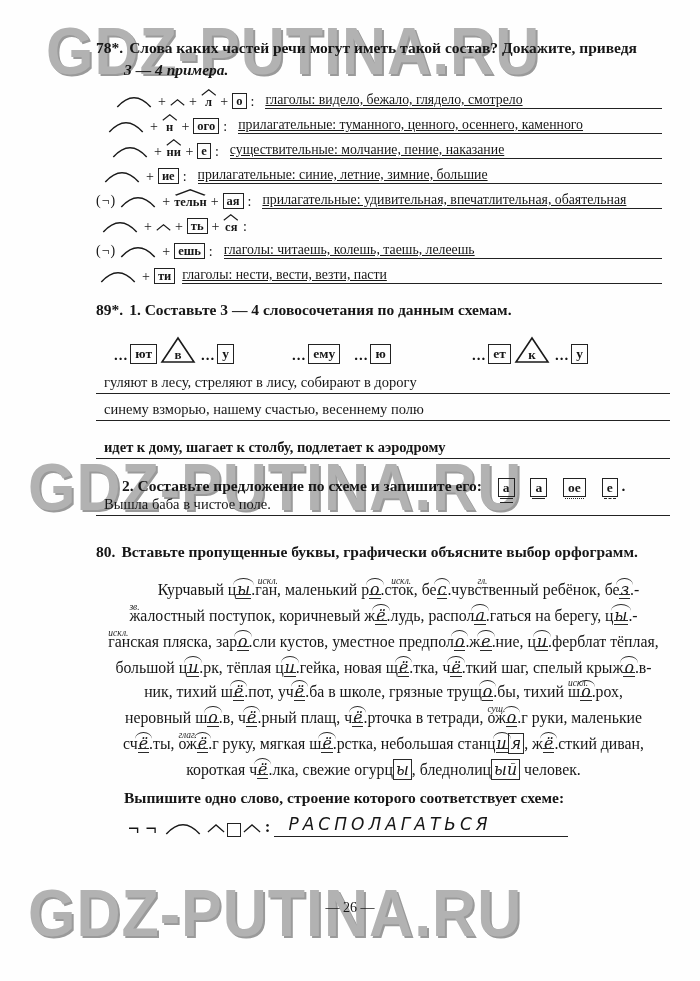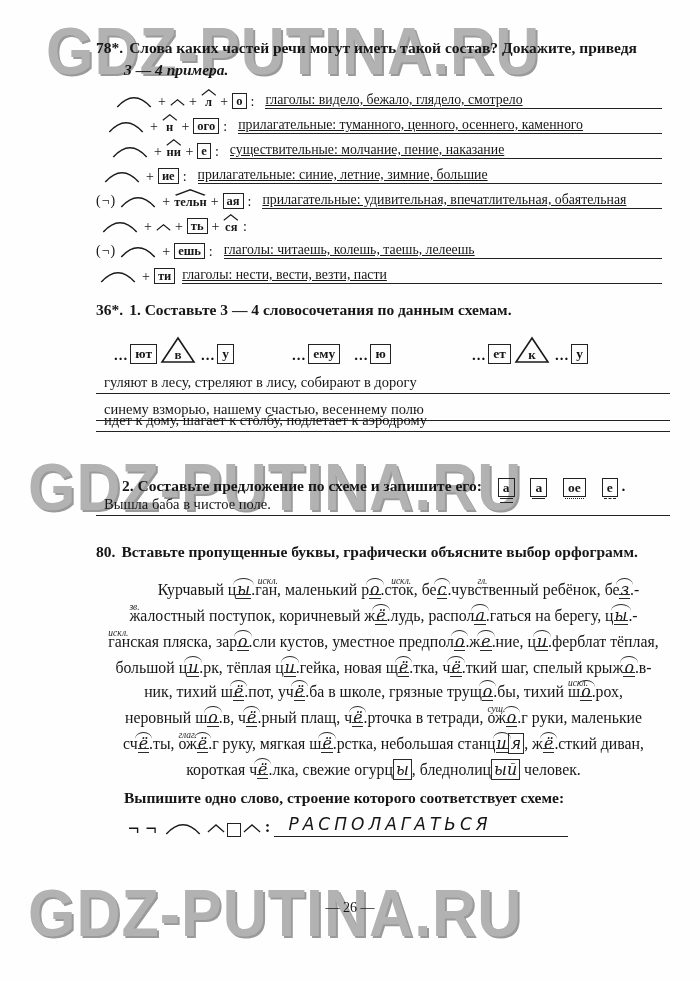--- a/index.html
+++ b/index.html
@@ -212,21 +212,21 @@
         <svg class="arc" viewBox="0 0 40 14">
             <path d="M2 13 Q20 -7 38 13"></path>
           </svg>
         <span class="pl">+</span>
         <span class="ebox">ти</span>
         <span class="ansline"><span class="anstext">глаголы: нести, вести, везти, пасти</span></span>
       </div>
     </div>
 
     <div class="head" style="left:96px;top:300px;">
-      <span class="num">36*.</span><span>1. Составьте 3 — 4 словосочетания по данным схемам.</span>
+      <span class="num">89*.</span><span>1. Составьте 3 — 4 словосочетания по данным схемам.</span>
     </div>
 
     <div class="grp" style="left:112px;top:334px;">
       <span class="dots">...</span>
       <span class="bigbox">ют</span>
       <svg class="tri" viewBox="0 0 36 28">
           <polygon points="18,2 2,26 34,26"></polygon>
           <text x="18" y="23">в</text>
         </svg>
       <span class="dots">...</span>
@@ -244,21 +244,21 @@
       <svg class="tri" viewBox="0 0 36 28">
           <polygon points="18,2 2,26 34,26"></polygon>
           <text x="18" y="23">к</text>
         </svg>
       <span class="dots">...</span>
       <span class="bigbox">у</span>
     </div>
 
     <div class="wline" style="top:374px;">гуляют в лесу, стреляют в лису, собирают в дорогу</div>
     <div class="wline" style="top:401px;">синему взморью, нашему счастью, весеннему полю</div>
-    <div class="wline" style="top:412px;">идет к дому, шагает к столбу, подлетает к аэродрому</div>
+    <div class="wline" style="top:439px;font-weight:bold;">идет к дому, шагает к столбу, подлетает к аэродрому</div>
 
     <div class="head" style="left:122px;top:476px;width:560px;">
       <span>2. Составьте предложение по схеме и запишите его:</span>
       <span class="sbox"><span>а</span><span class="mk mk-double"></span></span>
       <span class="sbox"><span>а</span><span class="mk mk-single"></span></span>
       <span class="sbox"><span>ое</span><span class="mk mk-wavy"></span></span>
       <span class="sbox"><span>е</span><span class="mk mk-dash"></span></span>
       <span>.</span>
     </div>
     <div class="wline" style="top:496px;">Вышла баба в чистое поле.</div>

